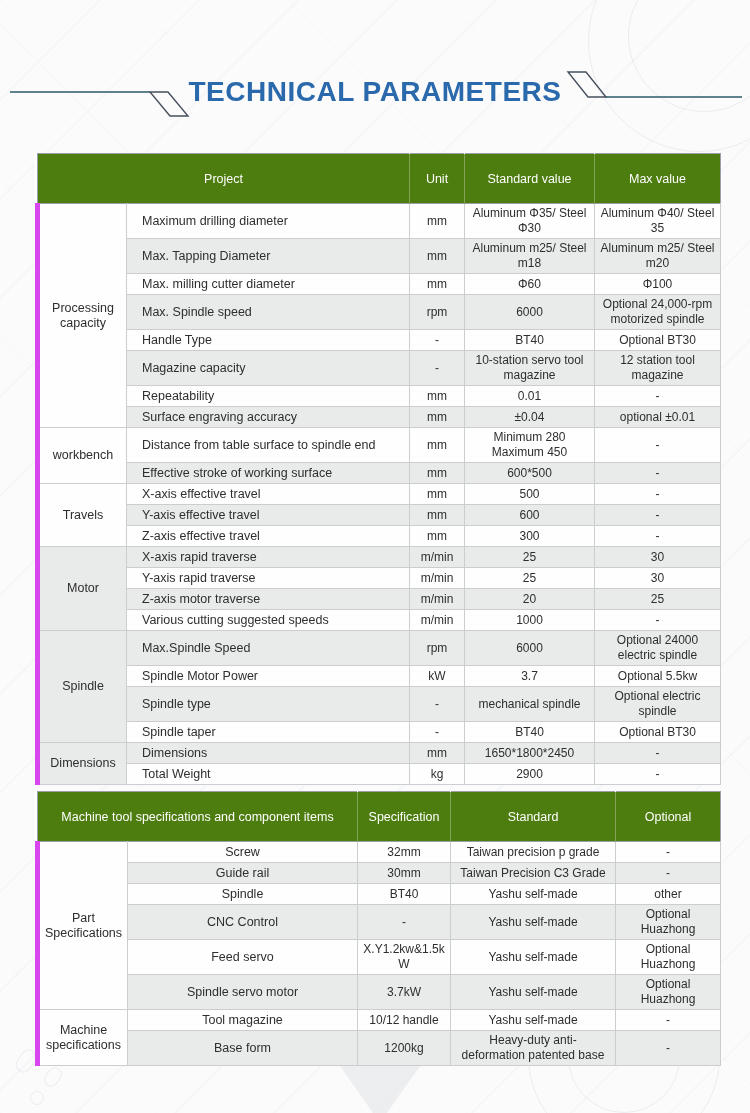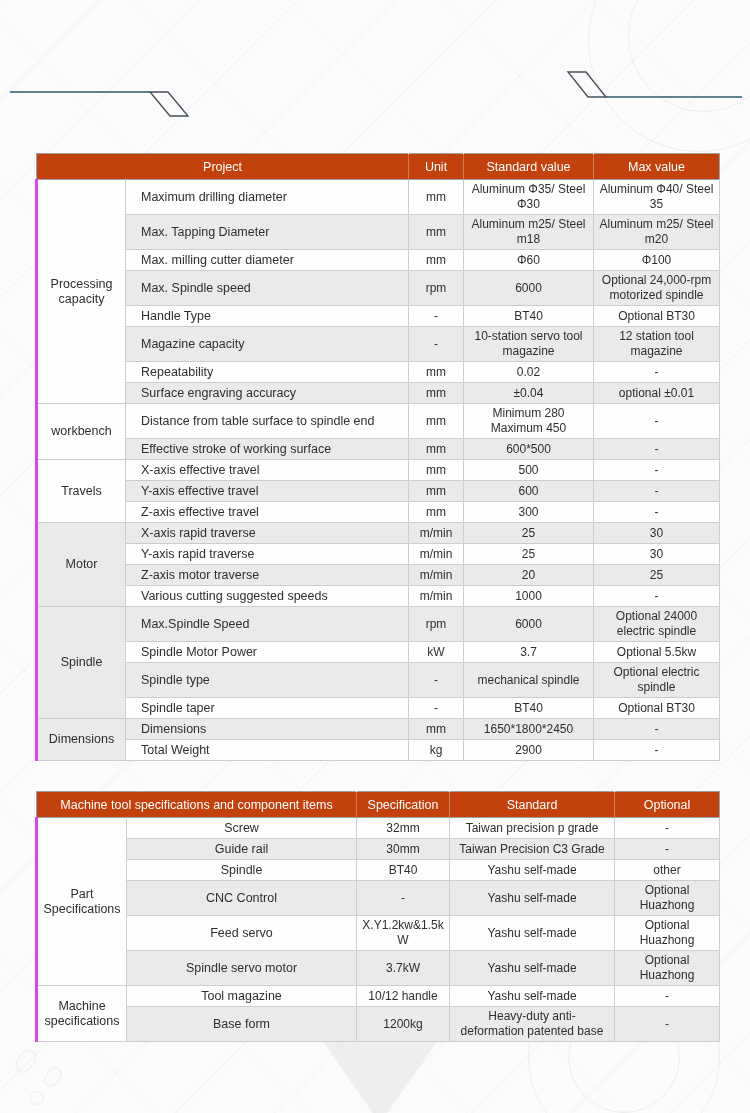--- a/index.html
+++ b/index.html
@@ -19,31 +19,31 @@
   
   #title-wrap{position:absolute;top:76px;left:0;width:750px;text-align:center;z-index:2;}
   #page-title{display:inline-block;font-size:28px;font-weight:bold;letter-spacing:0.5px;color:#2a69ab;}
   #deco{position:absolute;top:0;left:0;z-index:1;}
 
   
   table.spec{position:absolute;left:35px;z-index:2;border-collapse:collapse;table-layout:fixed;
              width:683px;background:#fff;border:1px solid #9aa0a6;}
   #t1{top:153px;}
   #t2{top:771px;margin-top:20px;}
-  th{background:#c2410c;color:#ffffff;font-weight:normal;font-size:12.5px;height:19px;
-     padding:3px 2px;border-left:1px solid rgba(255,255,255,0.30);}
+  th{background:#4d7c0f;color:#ffffff;font-weight:normal;font-size:12.5px;height:19px;
+     padding:15px 2px;border-left:1px solid rgba(255,255,255,0.30);}
   th:first-child{border-left:none;}
   td{border:1px solid #cbcdce;font-size:12px;color:#2e2e2e;text-align:center;
      padding:2px 3px;line-height:15px;height:16px;white-space:pre-line;vertical-align:middle;}
   tr.odd td{background:#fefefe;}
   tr.even td{background:#e9eaea;}
   tr.gstart td{border-top:1px solid #9aa0a6;}
   td.item{font-size:12.5px;}
   #t1 td.item{text-align:left;padding-left:15px;}
-  td.group{background:#fcfcfd;font-size:12.5px;color:#2e2e2e;border-left:3px solid #d946ef;}
+  td.group{background:#fcfcfd;font-size:12.5px;color:#2e2e2e;border-left:5px solid #d946ef;}
   
   #t1 col.c1{width:89px}  #t1 col.c2{width:283px} #t1 col.c3{width:55px}
   #t1 col.c4{width:130px} #t1 col.c5{width:126px}
   #t2 col.c1{width:90px}  #t2 col.c2{width:230px} #t2 col.c3{width:93px}
   #t2 col.c4{width:165px} #t2 col.c5{width:105px}
 
   
   #footer-note{position:absolute;top:1026px;left:38px;width:700px;z-index:2;
                font-size:13px;line-height:19.5px;color:#1b1b1b;}
 </style>
@@ -63,20 +63,23 @@
     <div id="wm-tri"></div>
   </div>
 
   <svg id="deco" width="750" height="140" viewBox="0 0 750 140">
     <line x1="10" y1="92" x2="150" y2="92" stroke="#2d5a6a" stroke-width="1.4"></line>
     <path d="M150,92 L168,92 L188,116 L170,116 Z" fill="none" stroke="#46505c" stroke-width="1.4"></path>
     <path d="M568,72 L586,72 L606,97 L588,97 Z" fill="none" stroke="#46505c" stroke-width="1.4"></path>
     <line x1="606" y1="97" x2="742" y2="97" stroke="#2d5a6a" stroke-width="1.4"></line>
   </svg>
 
+  <div id="title-wrap">
+    <span id="page-title">TECHNICAL PARAMETERS</span>
+  </div>
 
   <table id="t1" class="spec">
     <colgroup>
         <col class="c1">
         <col class="c2">
         <col class="c3">
         <col class="c4">
         <col class="c5">
       </colgroup>
   <thead>
@@ -128,21 +131,21 @@
           <td class="item">Magazine capacity</td>
           <td class="val">-</td>
           <td class="val">10-station servo tool
 magazine</td>
           <td class="val">12 station tool
 magazine</td>
         </tr>
         <tr class="odd">
           <td class="item">Repeatability</td>
           <td class="val">mm</td>
-          <td class="val">0.02</td>
+          <td class="val">0.01</td>
           <td class="val">-</td>
         </tr>
         <tr class="even">
           <td class="item">Surface engraving accuracy</td>
           <td class="val">mm</td>
           <td class="val">±0.04</td>
           <td class="val">optional ±0.01</td>
         </tr>
         <tr class="odd gstart">
           <td rowspan="2" class="group">workbench</td>

